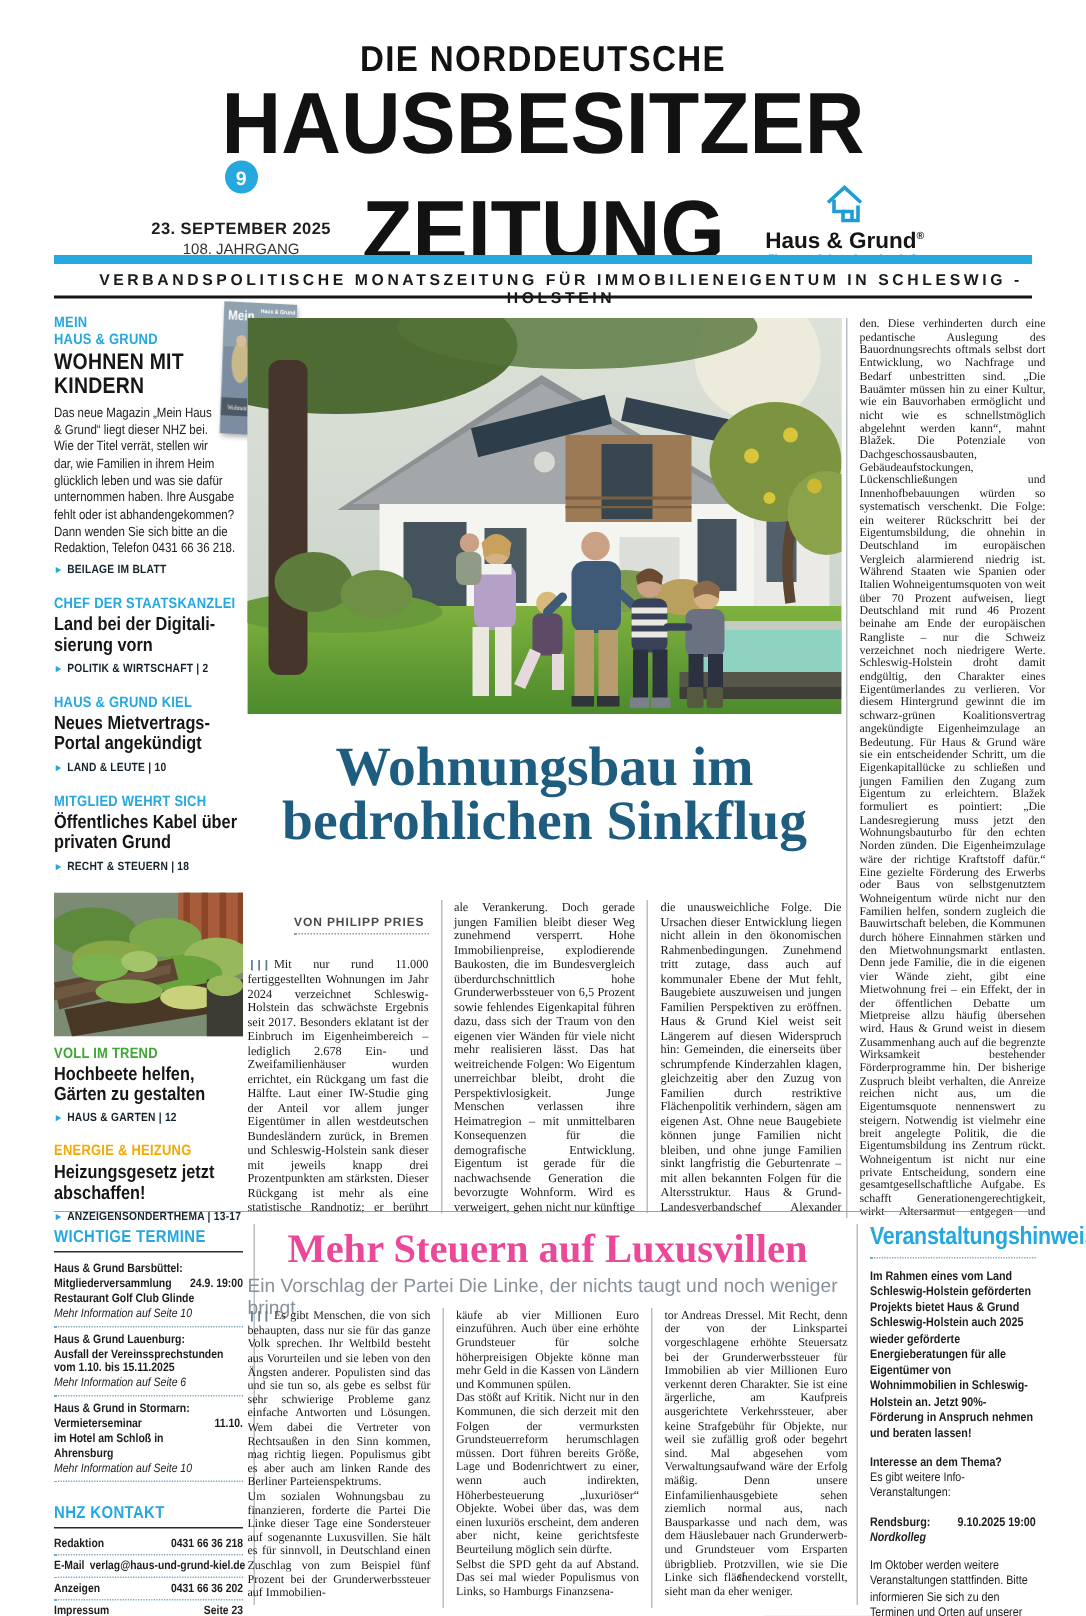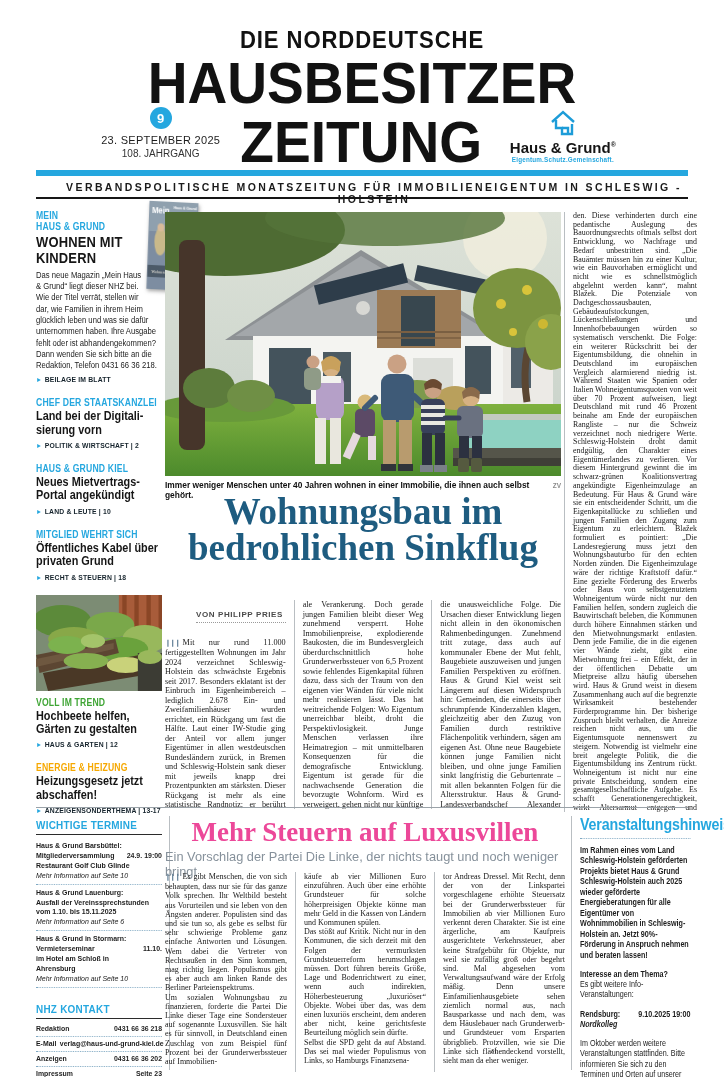--- a/index.html
+++ b/index.html
@@ -11,21 +11,21 @@
         font-family:"Liberation Sans",sans-serif;color:var(--ink);}
   .condensed{transform:scaleX(0.863);transform-origin:0 0;}
   
   .masthead{position:absolute;left:36px;top:26px;width:652px;text-align:center;}
   .mast-overline{font-size:24px;font-weight:800;letter-spacing:1px;color:#121212;transform:scaleX(.92);transform-origin:50% 50%;}
   .mast-title1{font-size:58px;font-weight:800;letter-spacing:0;line-height:.92;color:#121212;transform:scaleX(.95);transform-origin:50% 50%;margin-top:2px;}
   .mast-row{display:flex;justify-content:center;align-items:flex-end;gap:14px;margin-top:-2px;}
   .issue-block{display:flex;flex-direction:column;align-items:center;gap:2px;padding-bottom:6px;}
   .issue-badge{width:22px;height:22px;border-radius:50%;background:var(--accent);color:#fff;
                font-size:13px;font-weight:800;display:flex;align-items:center;justify-content:center;}
-  .mast-date{font-size:11px;font-weight:400;letter-spacing:.3px;margin-top:3px;}
+  .mast-date{font-size:11px;font-weight:700;letter-spacing:.3px;margin-top:16px;}
   .mast-volume{font-size:10px;color:#333;}
   .mast-title2{font-size:58px;font-weight:800;line-height:.82;color:#121212;transform:scaleX(.95);transform-origin:50% 100%;}
   .logo-block{display:flex;flex-direction:column;align-items:center;padding-bottom:2px;width:120px;}
   .logo-name{font-size:15px;font-weight:800;color:#151515;white-space:nowrap;}
   .logo-name sup{font-size:7px;}
   .logo-tagline{font-size:6.3px;font-weight:700;color:var(--accent);letter-spacing:.2px;white-space:nowrap;}
   .accent-bar{position:absolute;left:36px;top:170px;width:652px;height:6px;background:var(--accent);}
   .mast-subtitle{position:absolute;left:48px;top:181px;width:652px;text-align:center;
                  font-size:10.5px;font-weight:600;letter-spacing:2.4px;color:#1a1a1a;}
   .mast-underline{position:absolute;left:36px;top:197px;width:652px;height:2px;background:#161616;}
@@ -378,24 +378,20 @@
     <circle cx="306" cy="186" r="8.5" fill="#d6b183"></circle>
     <path d="M297 180 q9 -10 18 0 l-1 7 q-8 -6 -16 0 Z" fill="#8a6a4a"></path>
     <rect x="292" y="194" width="26" height="32" rx="6" fill="#6a7180"></rect>
     <rect x="294" y="224" width="10" height="26" fill="#2c3140"></rect>
     <rect x="307" y="224" width="10" height="26" fill="#2c3140"></rect>
     <rect x="293" y="246" width="11" height="14" rx="2" fill="#555a3f"></rect>
       <rect x="306" y="246" width="11" height="14" rx="2" fill="#555a3f"></rect>
     <path d="M280 206 L294 206" stroke="#38405a" stroke-width="5" stroke-linecap="round"></path>
   </svg>
 
-  <div class="caption-row">
-    <span class="caption">Immer weniger Menschen unter 40 Jahren wohnen in einer Immobilie, die ihnen auch selbst gehört.</span>
-    <span class="photo-credit">ZV</span>
-  </div>
 
   <div class="main-headline">Wohnungsbau im bedrohlichen Sinkflug</div>
 
   <div class="cols">
     <div class="col">
       <div class="byline">VON PHILIPP PRIES</div>
       <span class="lead-marker">❙❙❙</span><span>Mit nur rund 11.000 fertiggestellten Wohnungen im Jahr 2024 verzeichnet Schleswig-Holstein das schwächste Ergebnis seit 2017. Besonders eklatant ist der Einbruch im Eigenheimbereich – lediglich 2.678 Ein- und Zweifamilienhäuser wurden errichtet, ein Rückgang um fast die Hälfte. Laut einer IW-Studie ging der Anteil vor allem junger Eigentümer in allen westdeutschen Bundesländern zurück, in Bremen und Schleswig-Holstein sank dieser mit jeweils knapp drei Prozentpunkten am stärksten. Dieser Rückgang ist mehr als eine statistische Randnotiz; er berührt den Kern gesellschaftlicher Stabilität. Wohneigentum ist nicht nur ein Ort zum Leben, sondern ein zentraler Baustein für Altersvorsorge, Vermögensbildung und sozi-</span>
     </div>
     <div class="col">ale Verankerung. Doch gerade jungen Familien bleibt dieser Weg zunehmend versperrt. Hohe Immobilienpreise, explodierende Baukosten, die im Bundesvergleich überdurchschnittlich hohe Grunderwerbssteuer von 6,5 Prozent sowie fehlendes Eigenkapital führen dazu, dass sich der Traum von den eigenen vier Wänden für viele nicht mehr realisieren lässt. Das hat weitreichende Folgen: Wo Eigentum unerreichbar bleibt, droht die Perspektivlosigkeit. Junge Menschen verlassen ihre Heimatregion – mit unmittelbaren Konsequenzen für die demografische Entwicklung. Eigentum ist gerade für die nachwachsende Generation die bevorzugte Wohnform. Wird es verweigert, gehen nicht nur künftige Bauherren verloren, sondern auch potenzielle Eltern. Sinkende Geburtenraten und eine alternde Bevölkerung sind</div>
     <div class="col">die unausweichliche Folge. Die Ursachen dieser Entwicklung liegen nicht allein in den ökonomischen Rahmenbedingungen. Zunehmend tritt zutage, dass auch auf kommunaler Ebene der Mut fehlt, Baugebiete auszuweisen und jungen Familien Perspektiven zu eröffnen. Haus &amp; Grund Kiel weist seit Längerem auf diesen Widerspruch hin: Gemeinden, die einerseits über schrumpfende Kinderzahlen klagen, gleichzeitig aber den Zuzug von Familien durch restriktive Flächenpolitik verhindern, sägen am eigenen Ast. Ohne neue Baugebiete können junge Familien nicht bleiben, und ohne junge Familien sinkt langfristig die Geburtenrate – mit allen bekannten Folgen für die Altersstruktur. Haus &amp; Grund-Landesverbandschef Alexander Blažek verweist zusätzlich auf die Rolle der Bauaufsichtsbehör-</div>

